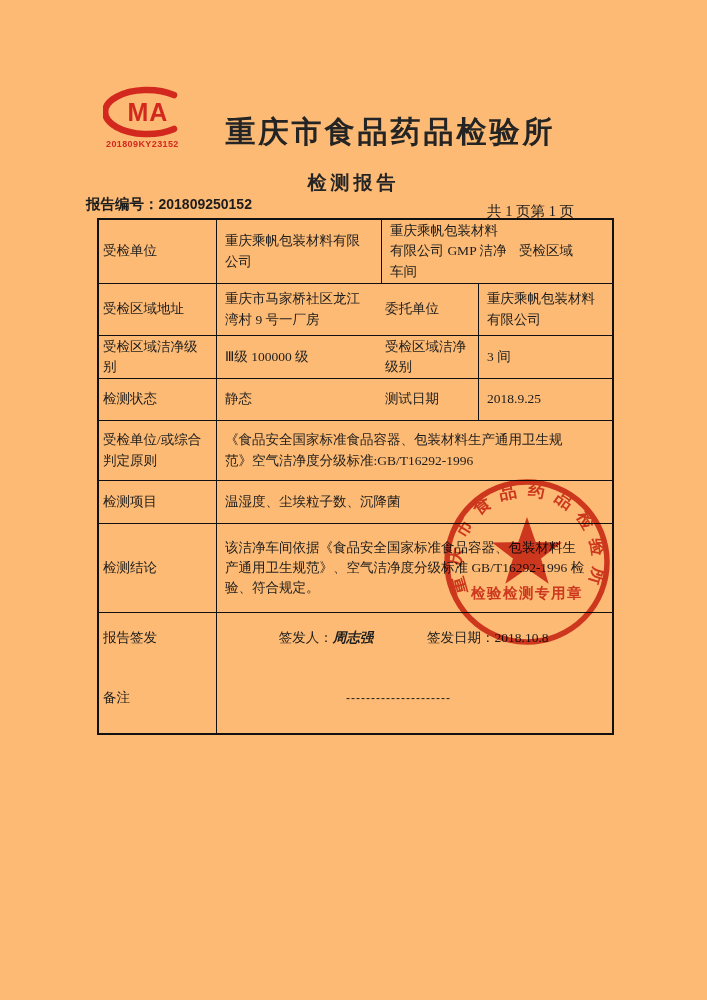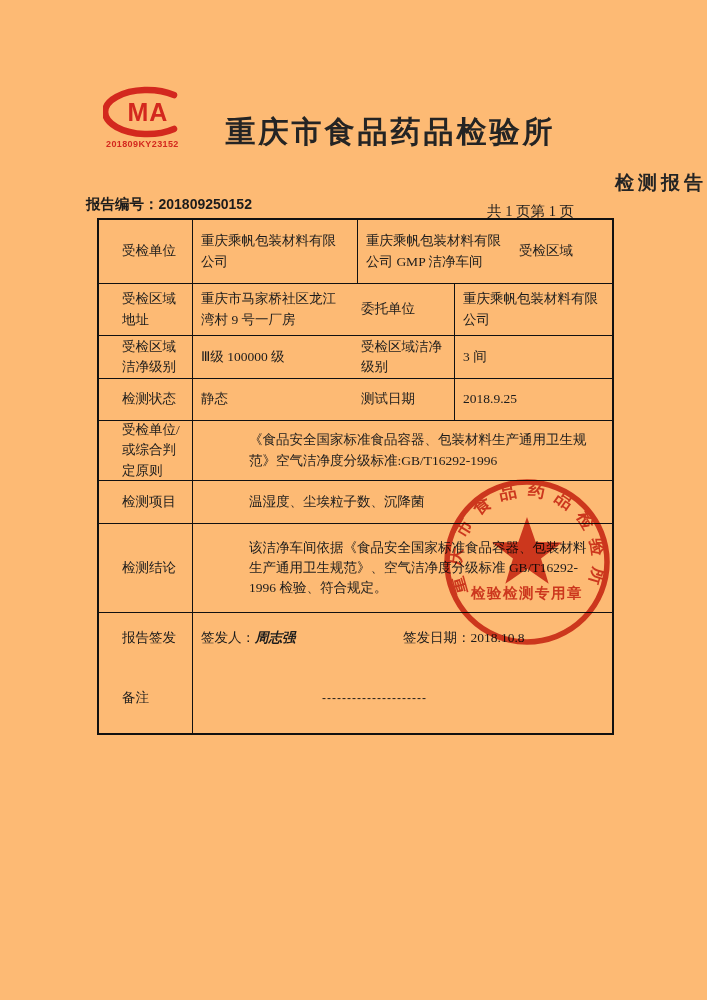--- a/index.html
+++ b/index.html
@@ -7,40 +7,40 @@
     position:relative; width:707px; height:1000px; background:#fdba74;
     font-family:"Liberation Serif", serif; color:#1c1c1c; overflow:hidden;
   }
   
   .cma-logo { position:absolute; left:103px; top:86px; }
   .cma-cert { position:absolute; left:106px; top:139px;
     font-family:"Liberation Sans", sans-serif; font-weight:700; font-size:9px;
     color:#d3281e; letter-spacing:.4px; }
   .org-title { position:absolute; left:0; right:0; top:112px; text-align:center;
     text-indent:74px; font-size:30px; font-weight:600; letter-spacing:3px; color:#242424; }
-  .doc-title { position:absolute; left:0; right:0; top:170px; text-align:right;
+  .doc-title { position:absolute; left:0; right:0; top:170px; text-align:center;
     font-size:19px; font-weight:600; letter-spacing:4px; color:#242424; }
   .report-line { position:absolute; left:86px; top:195px; font-size:14.5px; font-weight:700; }
   .report-line .num { font-family:"Liberation Sans", sans-serif; font-size:14px; }
   .page-info { position:absolute; left:487px; top:202px; font-size:14.5px; }
 
   
   .table { position:absolute; left:97px; top:218px; width:517px;
     border:2px solid #111; box-sizing:border-box; }
   .tr { display:flex; border-bottom:1.6px solid #111; box-sizing:border-box; }
-  .tr.no-border { border-bottom:none; }
+  .tr.no-border { border-bottom:none;text-align:center; }
   .tr:last-child { border-bottom:none; }
   .td { box-sizing:border-box; font-size:13.5px; line-height:1.5; }
-  .td.label { width:94px; border-right:1.6px solid #111; display:flex;
-    align-items:center; padding:2px 6px 2px 23px; }
+  .td.label { width:118px; border-right:1.6px solid #111; display:flex;
+    align-items:center; padding:2px 6px 2px 4px; }
   .td.v1 { width:164px; display:flex; align-items:center; padding:2px 9px 2px 8px; }
   .td.l2 { width:97px; display:flex; align-items:center; padding:2px 4px 2px 4px; }
   .td.v2 { flex:1; border-left:1.6px solid #111; display:flex; align-items:center;
     padding:2px 8px; }
-  .td.wide { flex:1; display:flex; align-items:center; padding:2px 24px 2px 8px;margin-left:48px; }
+  .td.wide { flex:1; display:flex; align-items:center; padding:2px 24px 2px 8px; }
   .r1{height:64px} .r2{height:52px} .r3{height:43px} .r4{height:42px}
   .r5{height:60px} .r6{height:43px} .r7{height:89px} .r8{height:50px} .r9{height:70px}
   .sign-cell { flex:1; display:flex; align-items:center; padding-left:8px; }
   .signer-block { width:202px; }
   .signer-name { font-weight:700; font-style:italic; font-family:"DejaVu Serif", serif; }
   .remark-dashes { margin-left:121px; letter-spacing:1px; font-family:"Liberation Sans", sans-serif; font-size:12px; }
 
   
   .seal { position:absolute; left:439px; top:474px; width:176px; height:176px;
     mix-blend-mode:multiply; opacity:.9; pointer-events:none; }

